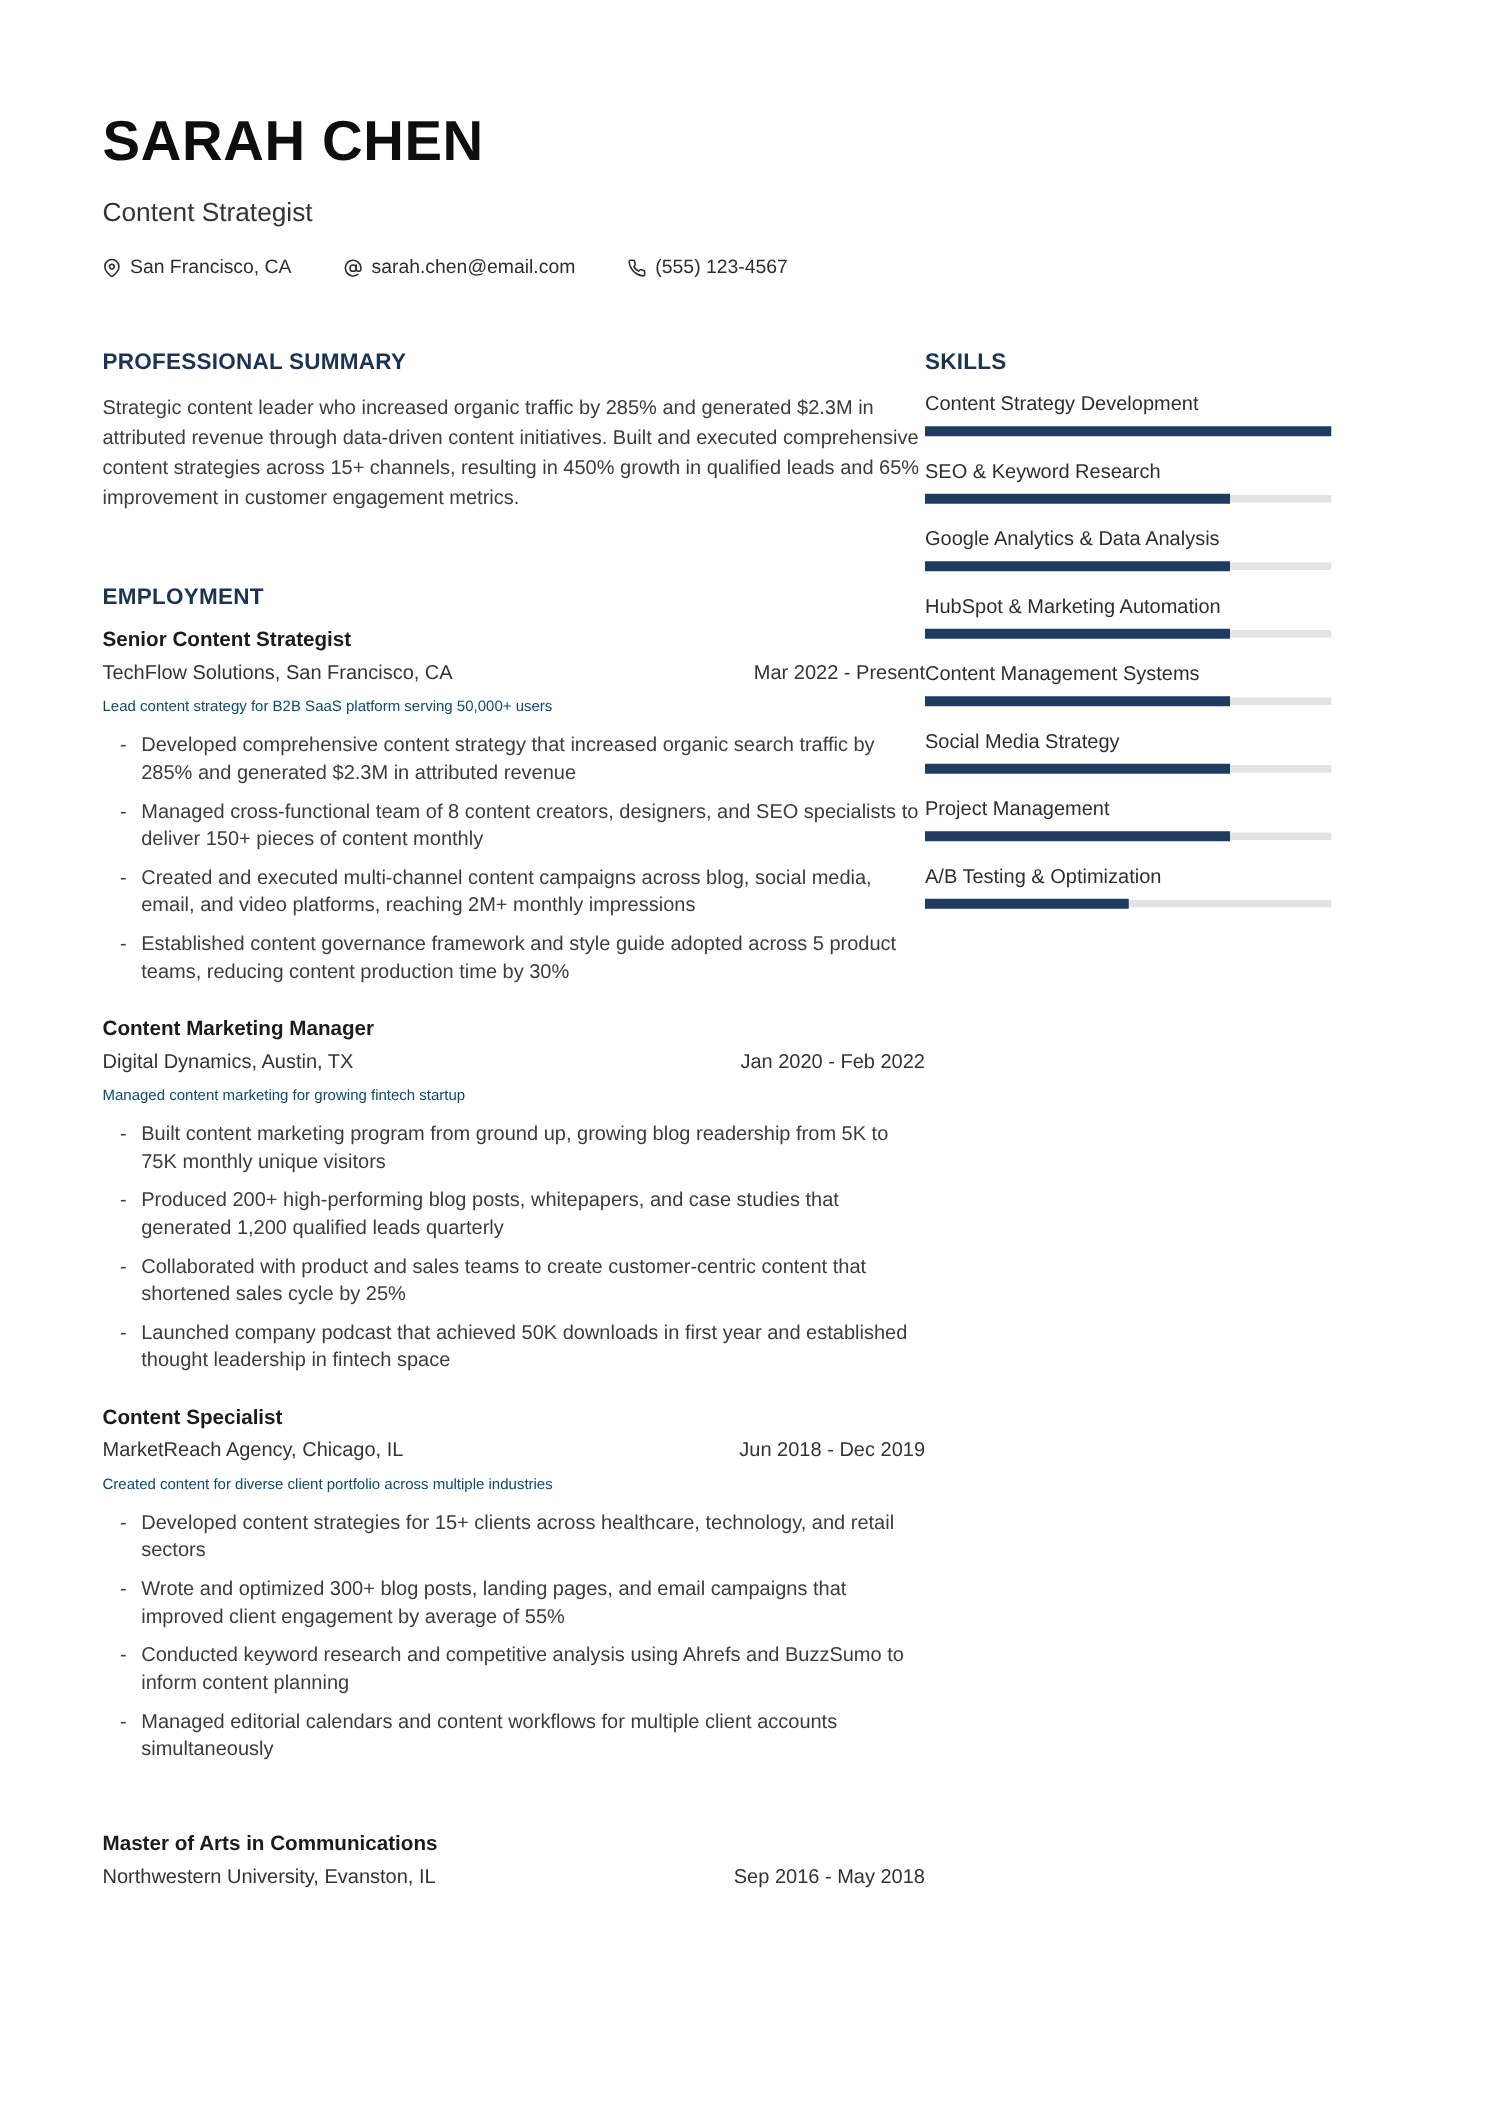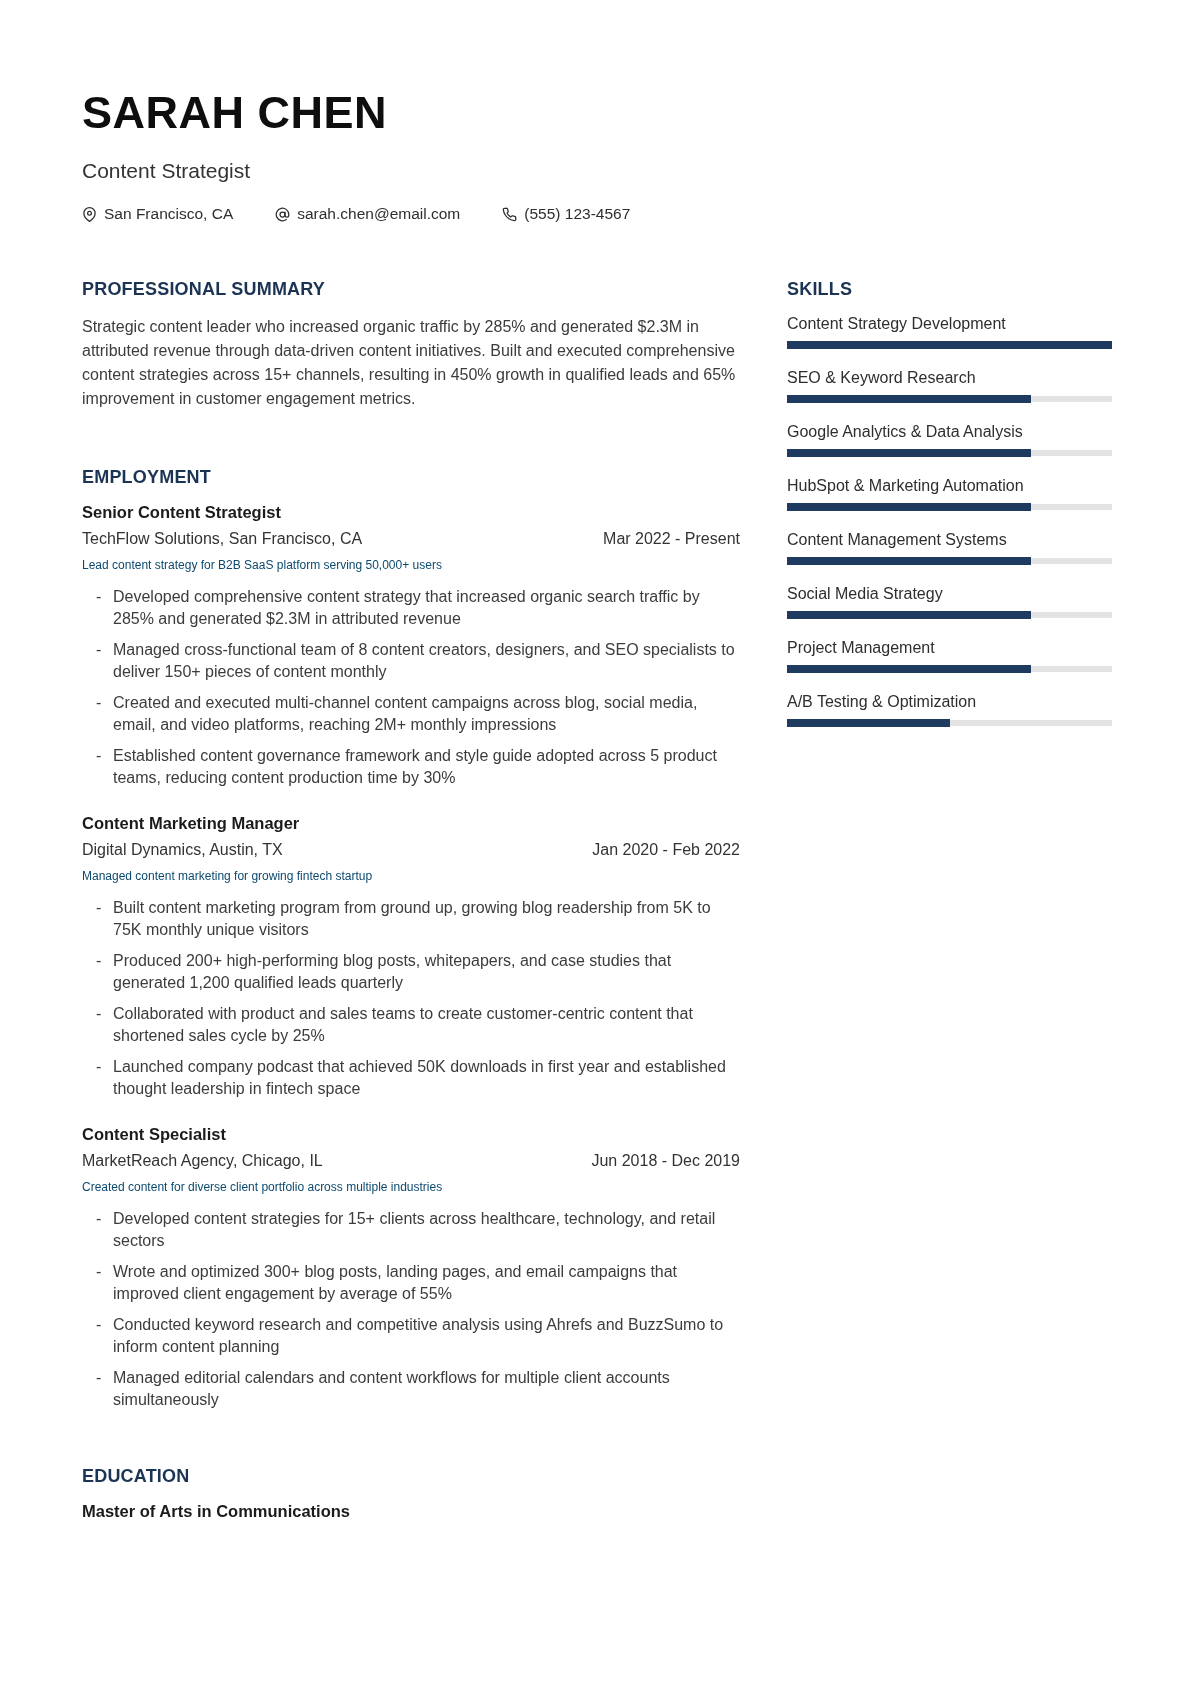--- a/index.html
+++ b/index.html
@@ -36,21 +36,20 @@
     font-size: 15.5px;
     color: #2e2e2e;
   }
   .contact-item { display: inline-flex; align-items: center; gap: 7px; }
   .cicon { display: inline-flex; color: #2e2e2e; }
   .cicon svg { display: block; }
 
   
   .columns {
     display: flex;
-    gap: 47px;
     margin-top: 56px;
     align-items: flex-start;
   }
   .main-col { width: 658px; flex: 0 0 658px; }
   .side-col { width: 325px; flex: 0 0 325px; }
 
   h2.section-heading {
     font-size: 18px;
     font-weight: 700;
     letter-spacing: 0.2px;
@@ -243,22 +242,25 @@
 
                   <li>Conducted keyword research and competitive analysis using Ahrefs and BuzzSumo to inform content planning</li>
 
                   <li>Managed editorial calendars and content workflows for multiple client accounts simultaneously</li>
                 </ul>
             </article>
           </div>
       </section>
 
       <section class="education-section">
-        <h2 class="section-heading">EDUCATION</h2>
         <div class="edu-degree">Master of Arts in Communications</div>
+        <div class="edu-row">
+          <span>Northwestern University, Evanston, IL</span>
+          <span>Sep 2016 - May 2018</span>
+        </div>
       </section>
 
     </div>
 
     <aside class="side-col">
       <h2 class="section-heading">SKILLS</h2>
 
       <div>
 
           <div class="skill">

